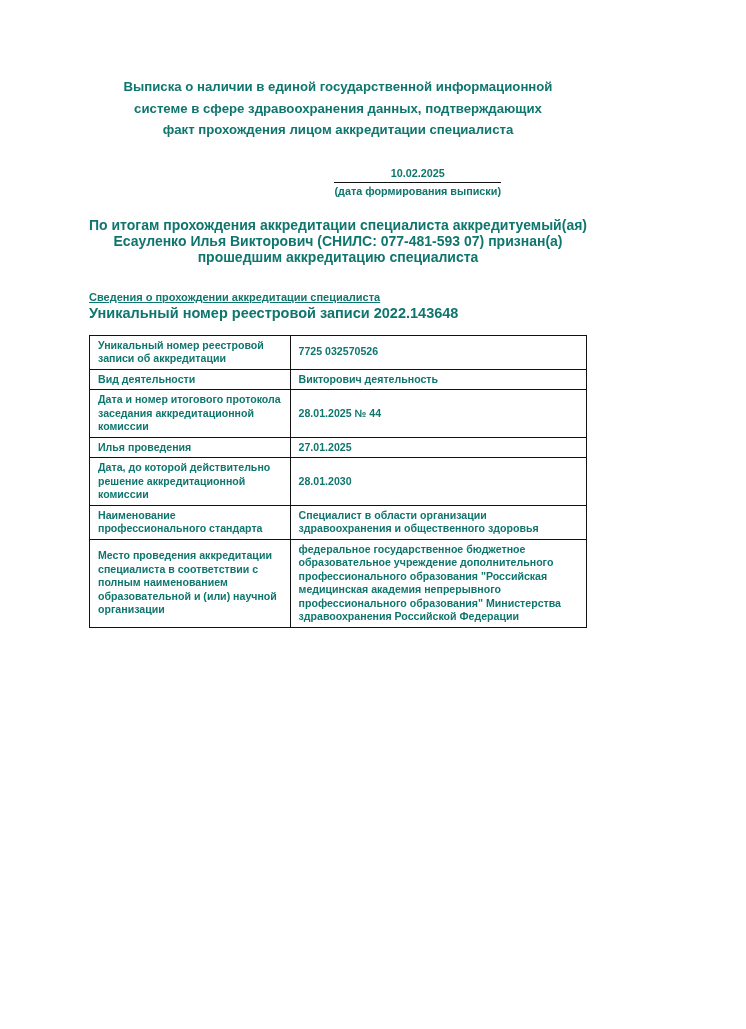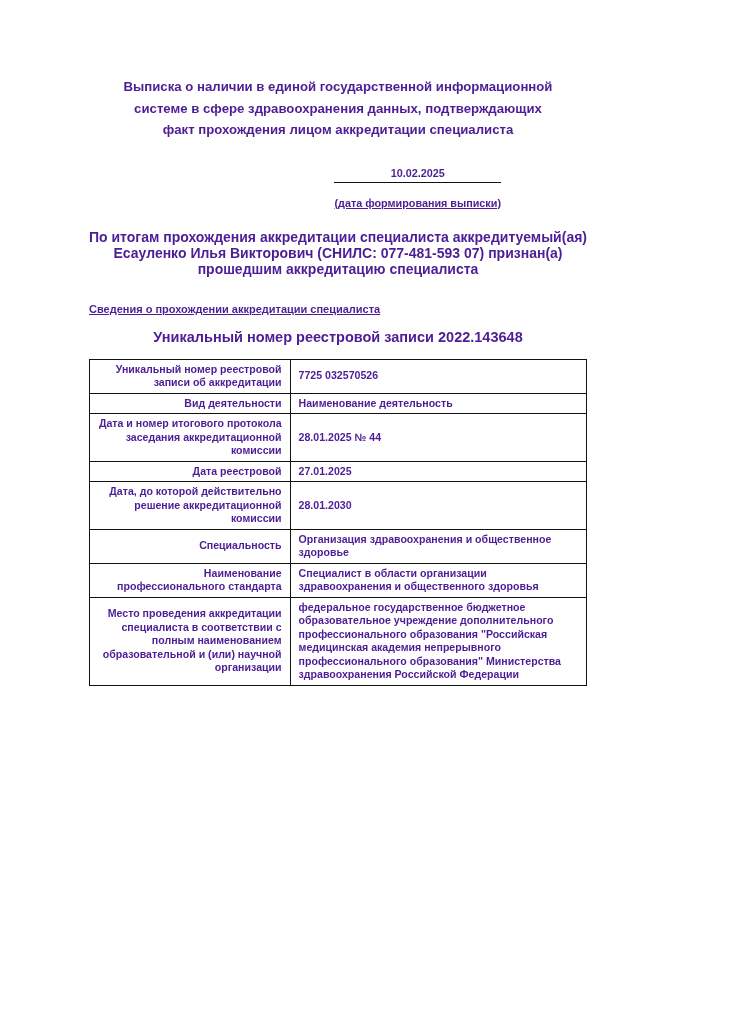--- a/index.html
+++ b/index.html
@@ -3,21 +3,21 @@
 <meta charset="utf-8">
 <style>
   html, body { margin: 0; padding: 0; background: #ffffff; }
   .page {
     position: relative;
     width: 676px;
     height: 1029px;
     background: #ffffff;
     font-family: "Liberation Sans", sans-serif;
     font-weight: bold;
-    color: #4c1d95;
+    color: #0f766e;
     overflow: hidden;
     box-sizing: border-box;
   }
   .content {
     padding: 76px 89px 0 89px;
     box-sizing: border-box;
   }
   .doc-title {
     font-size: 13.2px;
     line-height: 21.5px;
@@ -33,57 +33,55 @@
     text-align: center;
   }
   .date-value {
     display: block;
     border-bottom: 1.6px solid #111111;
     padding: 0 4px 2px 4px;
     text-align: center;
   }
   .date-caption {
     display: block;
-    margin-top: 14px;
-    text-decoration: underline;
+    margin-top: 2px;
     white-space: nowrap;
   }
   .intro {
     margin: 19px auto 0 auto;
     font-size: 14px;
     line-height: 16px;
     text-align: center;
   }
   .section-heading {
     margin-top: 25px;
     font-size: 11px;
     line-height: 14px;
     text-decoration: underline;
   }
   .registry-heading {
-    margin-top: 12px;
+    margin-top: 0;
     font-size: 14.5px;
     line-height: 18px;
-    text-align: center;
   }
   table.acc-table {
     margin-top: 13px;
     width: 100%;
     border-collapse: collapse;
     table-layout: fixed;
     font-size: 10.6px;
     line-height: 13.5px;
   }
   table.acc-table td {
     border: 1.5px solid #111111;
     padding: 3px 8px;
     vertical-align: middle;
     word-wrap: break-word;
   }
-  td.label-cell { width: 39.7%; text-align: right; }
+  td.label-cell { width: 39.7%; }
   td.value-cell { width: 60.3%; }
 </style>
 </head>
 <body>
 
 <div class="page">
   <div class="content">
 
     <div class="doc-title">Выписка о наличии в единой государственной информационной системе в сфере здравоохранения данных, подтверждающих факт прохождения лицом аккредитации специалиста</div>
 
@@ -99,37 +97,33 @@
     <div class="registry-heading">Уникальный номер реестровой записи 2022.143648</div>
 
     <table class="acc-table">
       <tbody>
           <tr>
             <td class="label-cell">Уникальный номер реестровой записи об аккредитации</td>
             <td class="value-cell">7725 032570526</td>
           </tr>
           <tr>
             <td class="label-cell">Вид деятельности</td>
-            <td class="value-cell">Наименование деятельность</td>
+            <td class="value-cell">Викторович деятельность</td>
           </tr>
           <tr>
             <td class="label-cell">Дата и номер итогового протокола заседания аккредитационной комиссии</td>
             <td class="value-cell">28.01.2025 № 44</td>
           </tr>
           <tr>
-            <td class="label-cell">Дата реестровой</td>
+            <td class="label-cell">Илья проведения</td>
             <td class="value-cell">27.01.2025</td>
           </tr>
           <tr>
             <td class="label-cell">Дата, до которой действительно решение аккредитационной комиссии</td>
             <td class="value-cell">28.01.2030</td>
-          </tr>
-          <tr>
-            <td class="label-cell">Специальность</td>
-            <td class="value-cell">Организация здравоохранения и общественное здоровье</td>
           </tr>
           <tr>
             <td class="label-cell">Наименование профессионального стандарта</td>
             <td class="value-cell">Специалист в области организации здравоохранения и общественного здоровья</td>
           </tr>
           <tr>
             <td class="label-cell">Место проведения аккредитации специалиста в соответствии с полным наименованием образовательной и (или) научной организации</td>
             <td class="value-cell">федеральное государственное бюджетное образовательное учреждение дополнительного профессионального образования "Российская медицинская академия непрерывного профессионального образования" Министерства здравоохранения Российской Федерации</td>
           </tr>
         </tbody>

